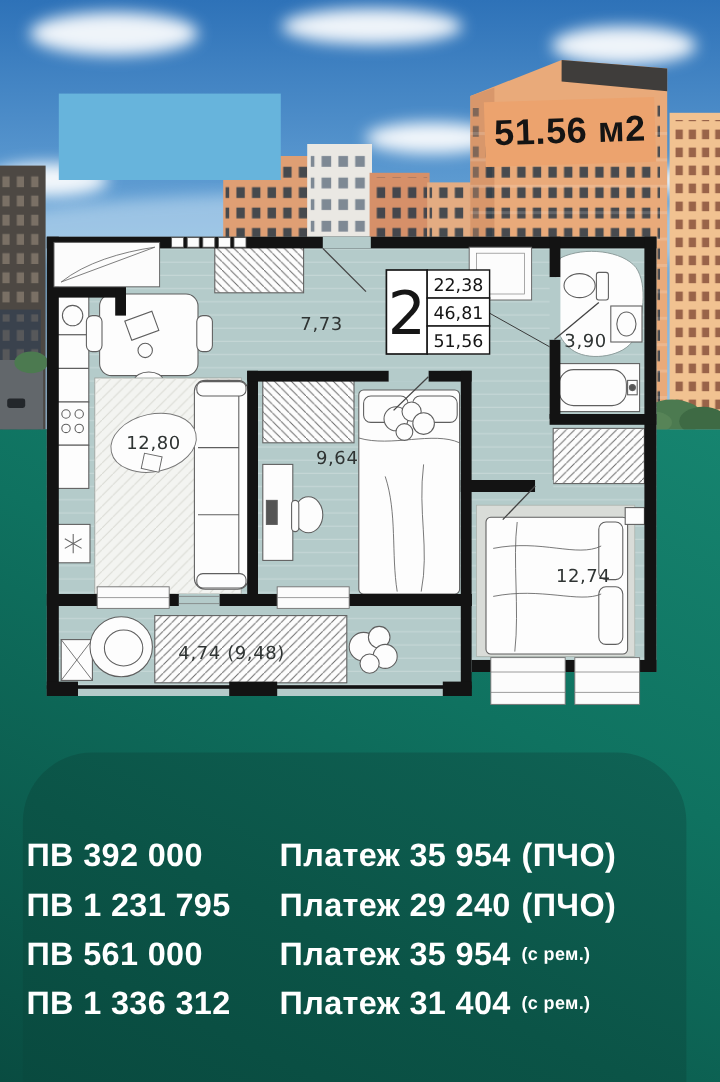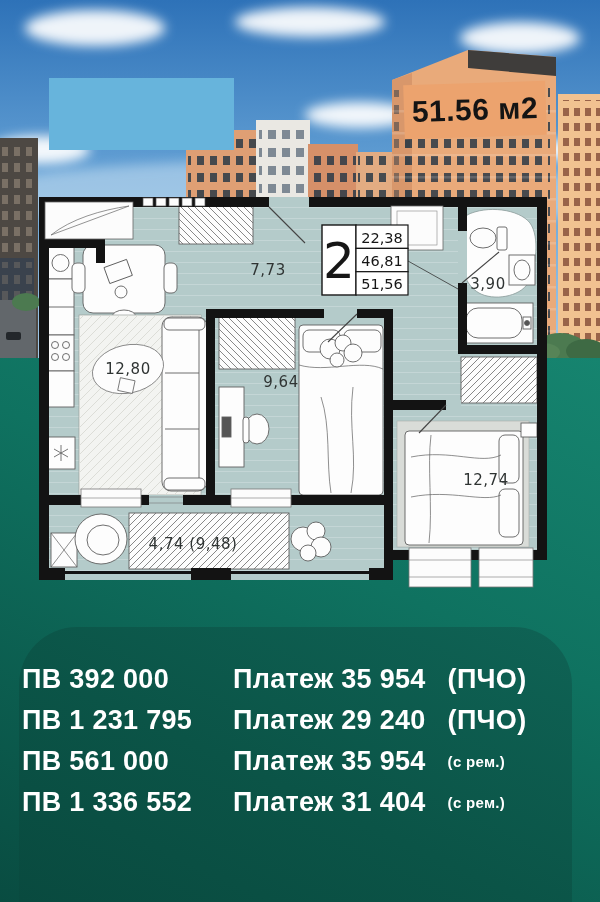--- a/index.html
+++ b/index.html
@@ -10,25 +10,25 @@
   .teal{position:absolute;left:0;top:358px;width:600px;height:544px;
         background:linear-gradient(205deg,#16846f 0%,#0f7260 40%,#094c41 100%);}
   .panel{position:absolute;left:19px;top:627px;width:553px;height:275px;
          border-radius:58px 58px 0 0;
          background:linear-gradient(205deg,#0f6355 0%,#0b5447 55%,#094a3f 100%);}
   .logo-box{position:absolute;left:49px;top:78px;width:185px;height:72px;background:#67b4dc;}
   .badge{position:absolute;left:404px;top:83px;width:142px;height:54px;background:#eca36e;
          transform:rotate(-1.8deg);display:flex;align-items:center;justify-content:center;
          font-weight:bold;font-size:30px;color:#141414;letter-spacing:.5px;}
   .plan{position:absolute;left:31px;top:197px;width:524px;height:395px;display:block;}
-  .offers{position:absolute;left:22px;top:659px;width:552px;color:#fff;font-weight:bold;}
+  .offers{position:absolute;left:22px;top:693px;width:552px;color:#fff;font-weight:bold;}
   .offer-row{display:flex;align-items:center;height:41px;font-size:27px;letter-spacing:.3px;}
   .offer-row .pv{width:211px;flex:0 0 211px;white-space:nowrap;}
   .offer-row .pay{white-space:nowrap;display:flex;align-items:center;}
-  .offer-row .sfx{margin-left:22px;}
+  .offer-row .sfx{margin-left:9px;}
   .offer-row .sfx.small{font-size:15px;}
   text{font-family:"DejaVu Sans",sans-serif;}
 </style>
 </head>
 <body>
 
 <div class="page">
 
   <svg class="photo" viewBox="0 0 600 358" preserveAspectRatio="none">
     <defs>
@@ -324,21 +324,21 @@
       </span>
     </div>
     <div class="offer-row">
       <span class="pv">ПВ 561 000</span>
       <span class="pay">
         <span>Платеж 35 954</span>
         <span class="sfx small">(с рем.)</span>
       </span>
     </div>
     <div class="offer-row">
-      <span class="pv">ПВ 1 336 552</span>
+      <span class="pv">ПВ 1 336 312</span>
       <span class="pay">
         <span>Платеж 31 404</span>
         <span class="sfx small">(с рем.)</span>
       </span>
     </div>
   </div>
 
 </div>
 
 </body></html>

